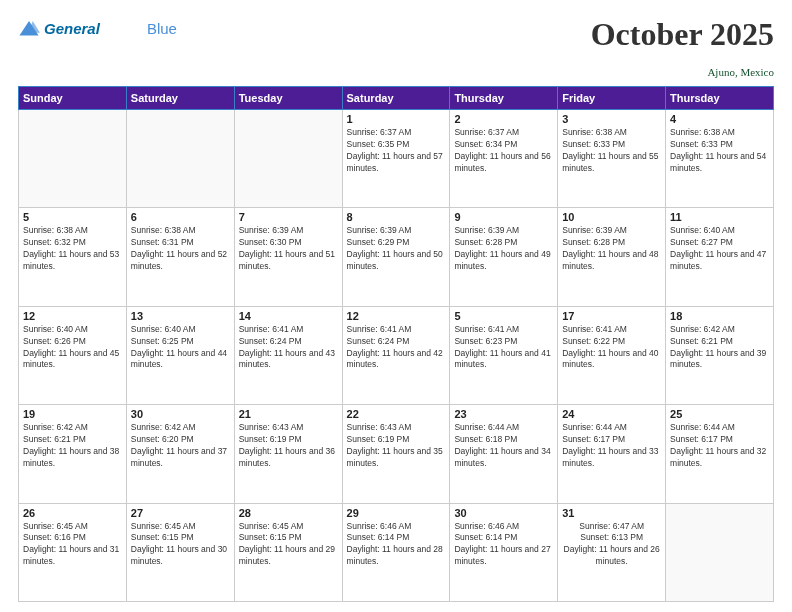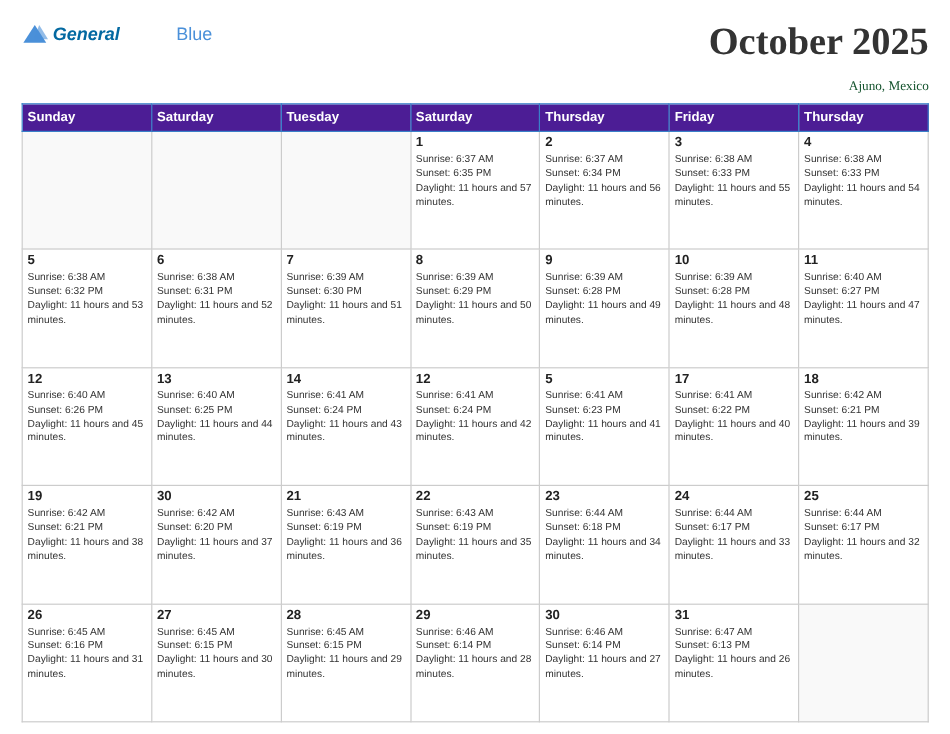--- a/index.html
+++ b/index.html
@@ -319,21 +319,21 @@
 Daylight: 11 hours and 28 minutes.</div>
           </td>
           <td>
             <div class="day-number">30</div>
             <div class="day-info" style="white-space: pre-line;">Sunrise: 6:46 AM
 Sunset: 6:14 PM
 Daylight: 11 hours and 27 minutes.</div>
           </td>
           <td>
             <div class="day-number">31</div>
-            <div class="day-info" style="white-space: pre-line;">Sunrise: 6:47 AM
+            <div class="day-info" style="white-space: pre-line; text-align: center;">Sunrise: 6:47 AM
 Sunset: 6:13 PM
 Daylight: 11 hours and 26 minutes.</div>
           </td>
           <td class="empty-cell"></td>
         </tr>
       </tbody>
   </table>
 </div>
 
 </body></html>

